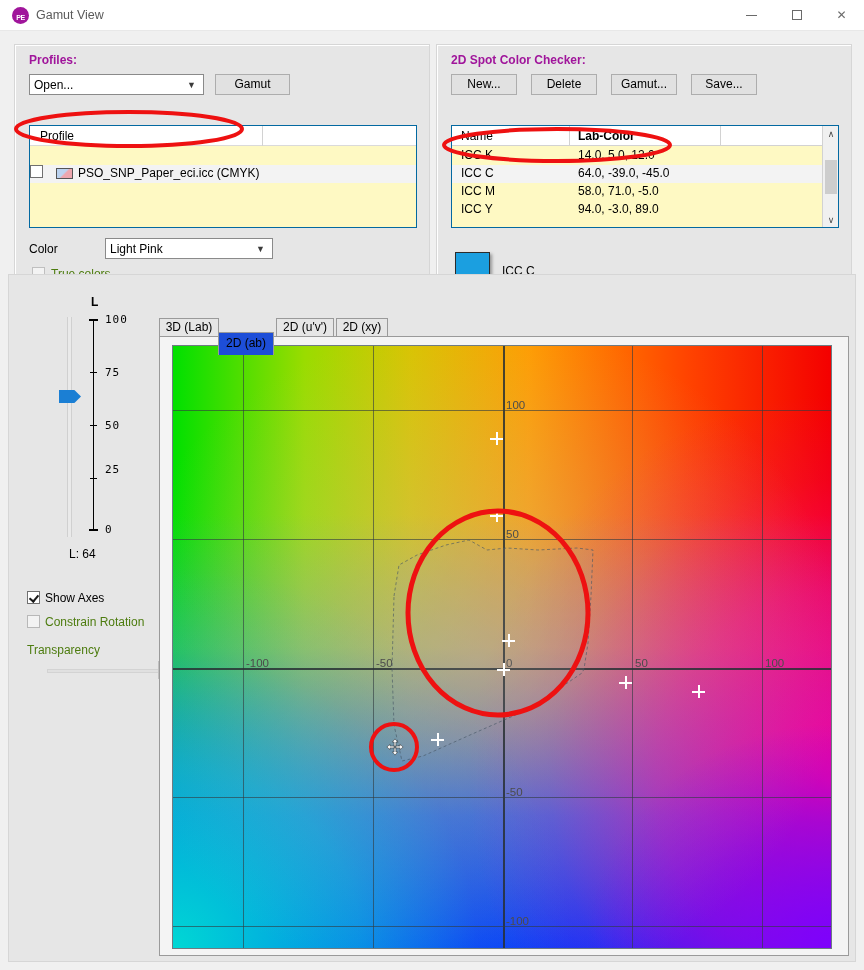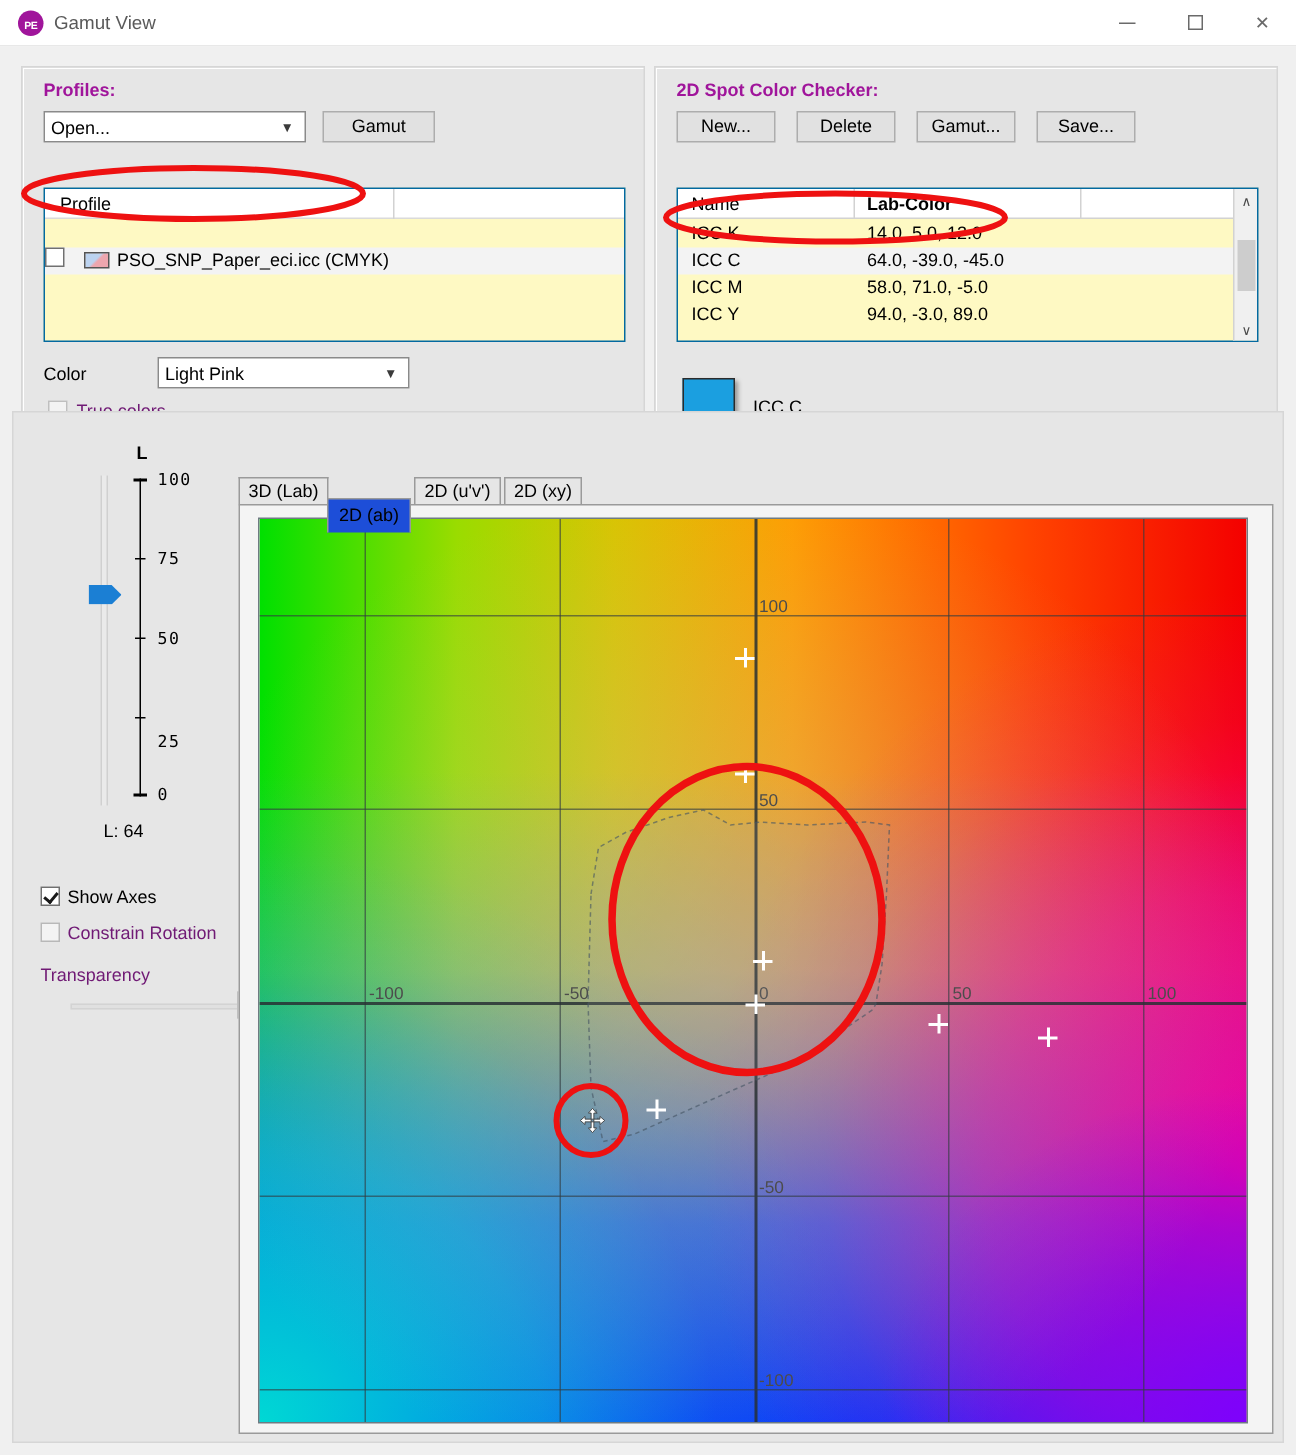--- a/index.html
+++ b/index.html
@@ -105,21 +105,21 @@
   }
   .chk.on::after {
     content: "";
     position: absolute; left: 3px; top: 1px;
     width: 4px; height: 7px;
     border-right: 2px solid #1a1a1a;
     border-bottom: 2px solid #1a1a1a;
     transform: rotate(40deg);
   }
   .lbl { position: absolute; font-size: 12px; color: #000; }
-  .lbl.dim { color: #701a75; }
+  .lbl.dim { color: #4d7c0f; }
 
   
   #prof-list { left: 14px; top: 80px; width: 388px; height: 103px; }
   #prof-hdr {
     position: absolute; left: 0; top: 0; width: 100%; height: 20px;
     background: #ffffff; border-bottom: 1px solid #dadada;
   }
   #prof-hdr .htxt { position: absolute; left: 10px; top: 3px; font-size: 12px; }
   #prof-hdr .hsplit { position: absolute; left: 232px; top: 0; width: 1px; height: 20px; background: #d2d2d2; }
   .prow {
@@ -359,21 +359,21 @@
       <div id="laxis">
         <span class="cap" style="top:0;"></span>
         <span class="tk" style="top:53px;"></span>
         <span class="tk" style="top:106px;"></span>
         <span class="tk" style="top:159px;"></span>
         <span class="cap" style="top:210px;"></span>
       </div>
       <span class="ltick-lbl" style="top:18px;">100</span>
       <span class="ltick-lbl" style="top:71px;">75</span>
       <span class="ltick-lbl" style="top:124px;">50</span>
-      <span class="ltick-lbl" style="top:193px;">25</span>
+      <span class="ltick-lbl" style="top:168px;">25</span>
       <span class="ltick-lbl" style="top:228px;">0</span>
       <span id="lvalue">L: 64</span>
 
       <span class="chk on" id="chk-axes"></span>
       <span class="lbl" id="lbl-axes">Show Axes</span>
       <span class="chk" id="chk-rot"></span>
       <span class="lbl dim" id="lbl-rot">Constrain Rotation</span>
       <span class="lbl dim" id="lbl-trans">Transparency</span>
       <div id="trans-track"></div>
       <div id="trans-thumb"></div>

